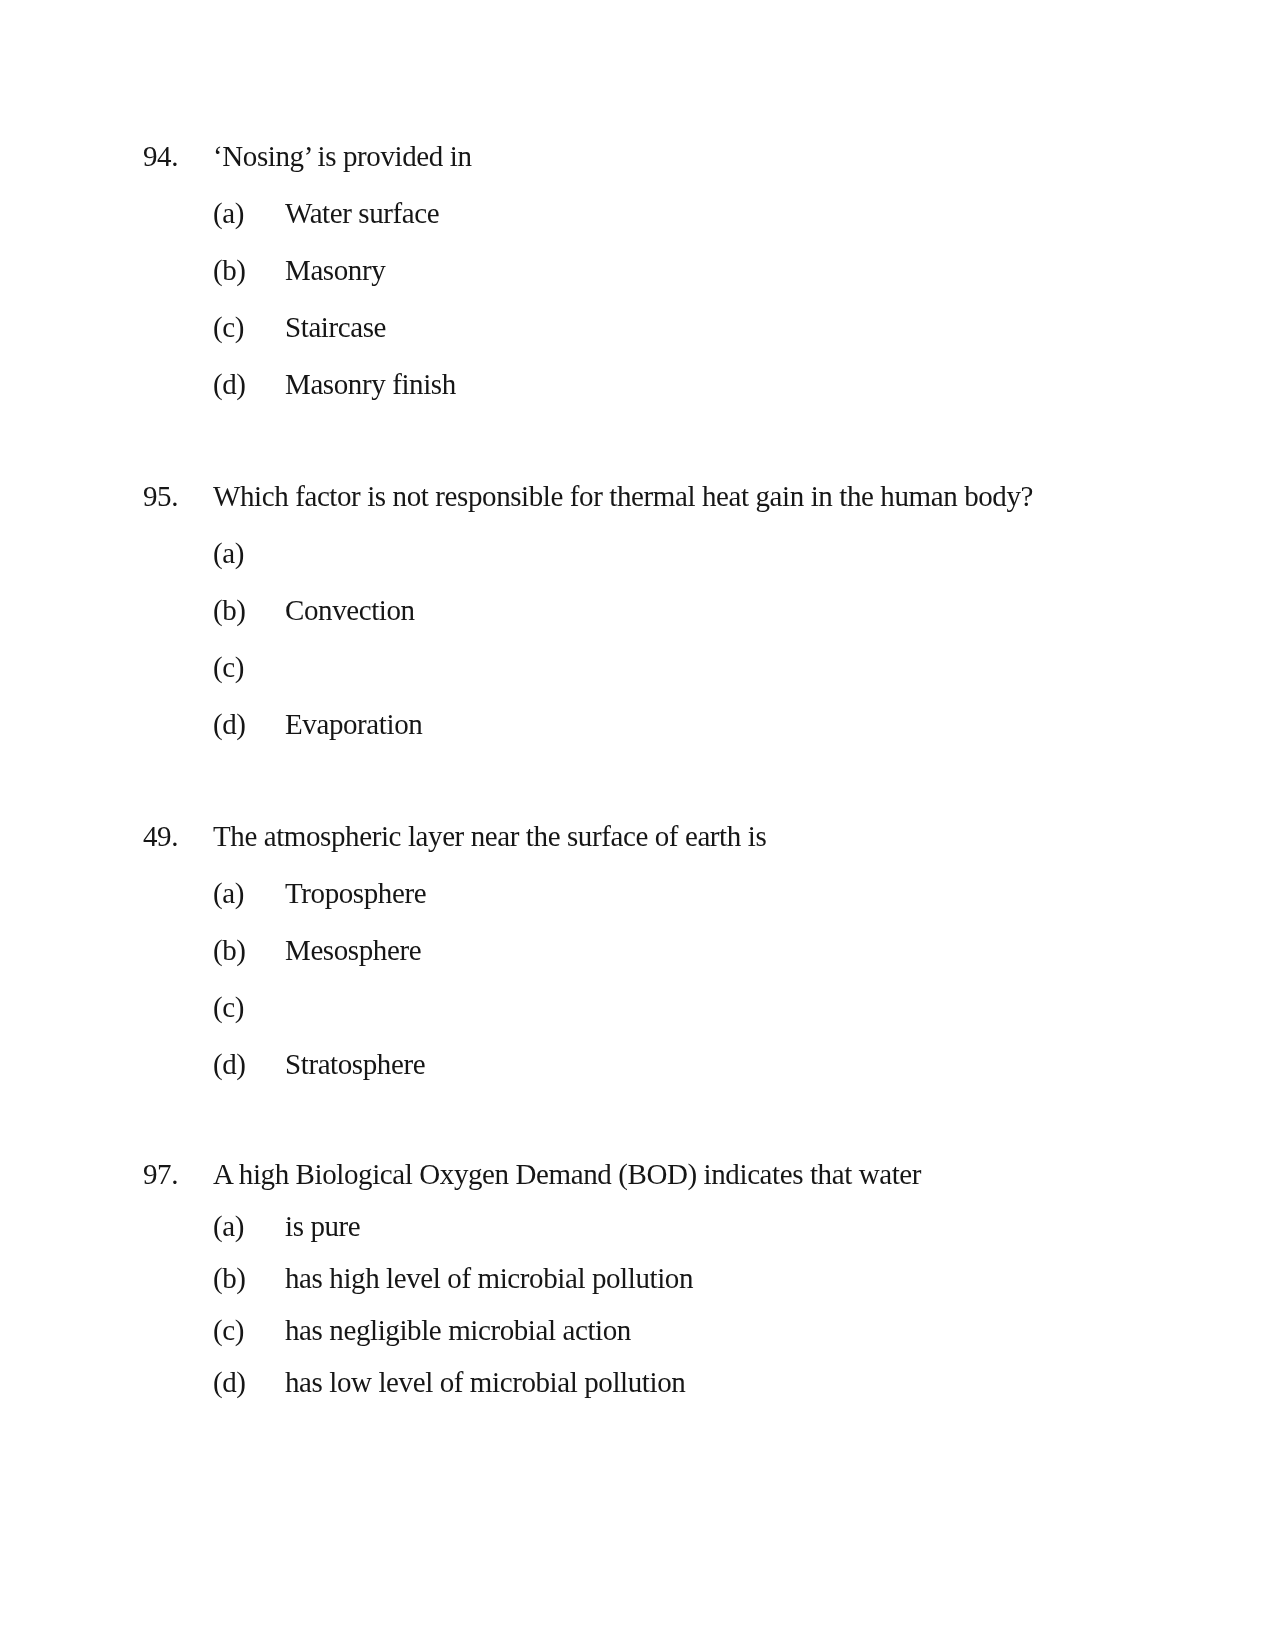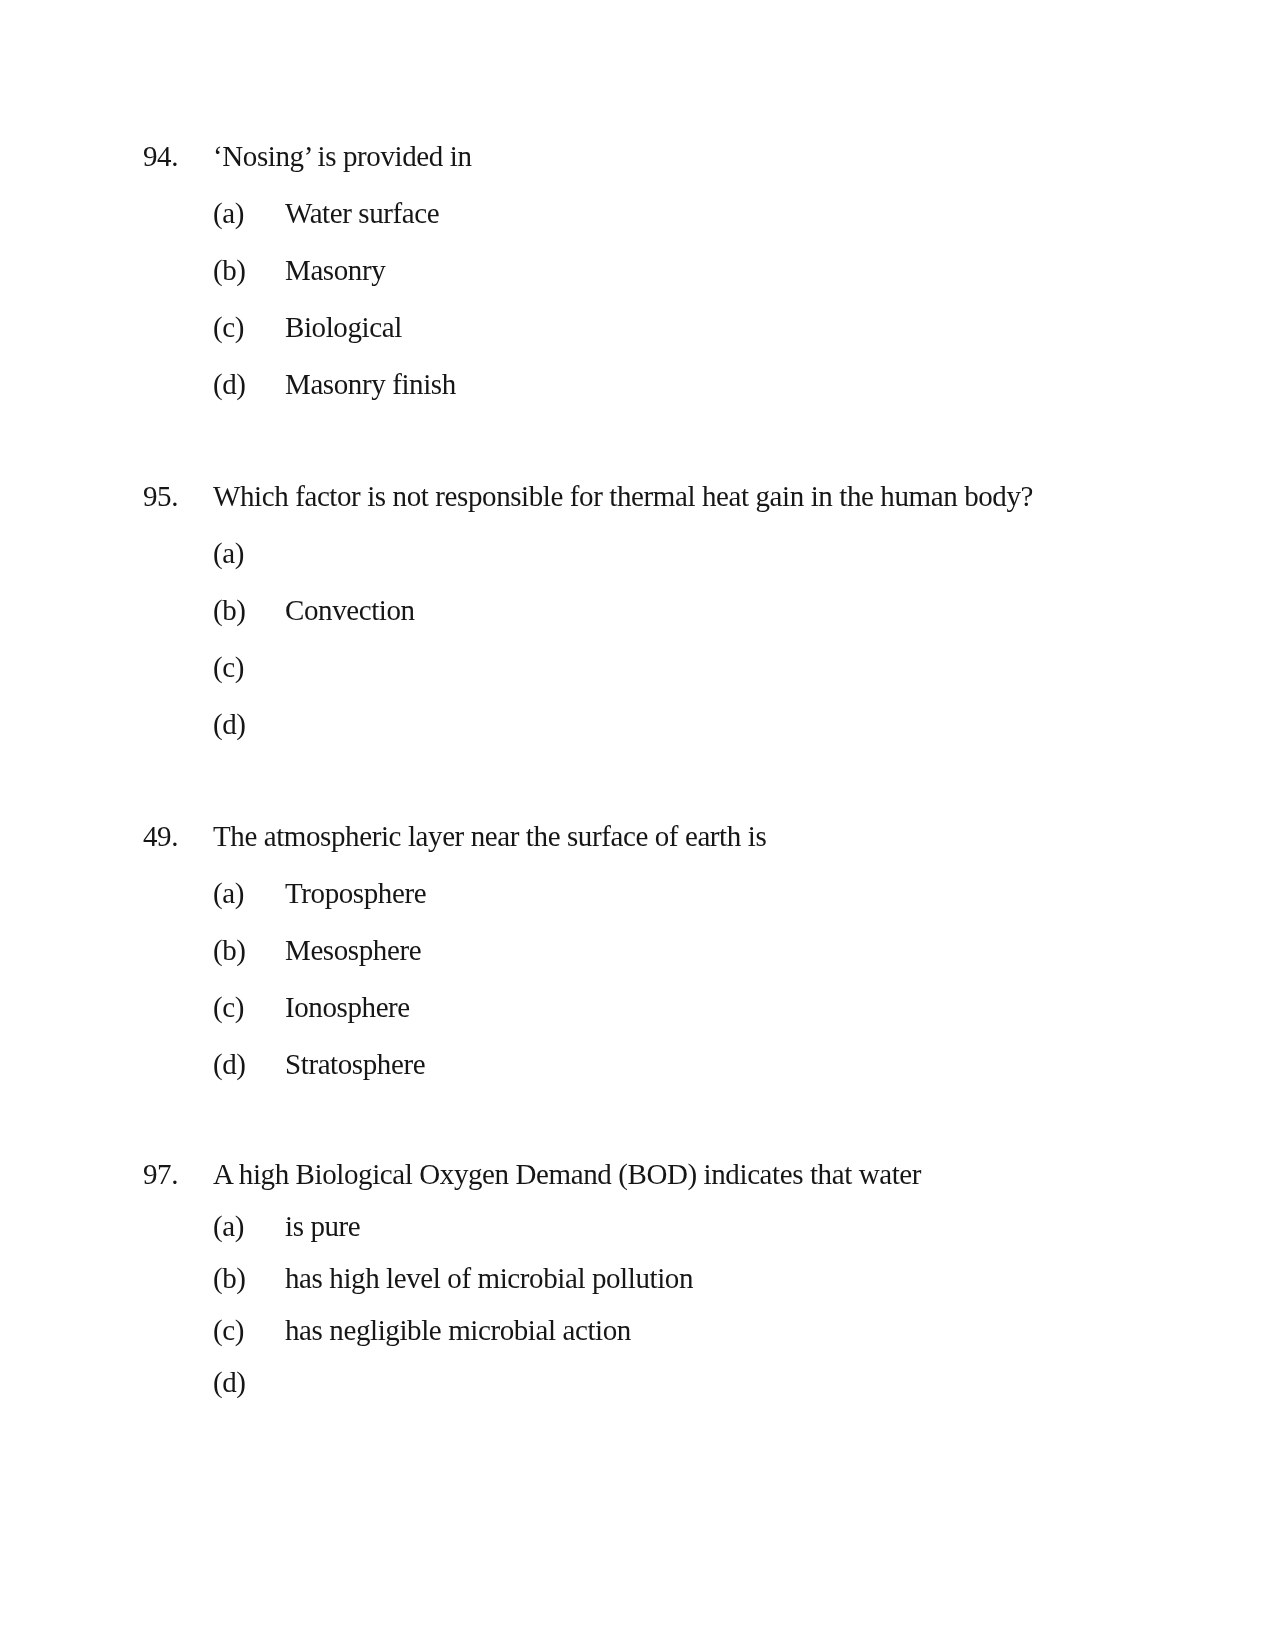--- a/index.html
+++ b/index.html
@@ -70,21 +70,21 @@
     <div class="opt-row">
       <span class="opt-letter">(a)</span>
       <span class="opt-text">Water surface</span>
     </div>
     <div class="opt-row">
       <span class="opt-letter">(b)</span>
       <span class="opt-text">Masonry</span>
     </div>
     <div class="opt-row">
       <span class="opt-letter">(c)</span>
-      <span class="opt-text">Biological</span>
+      <span class="opt-text">Staircase</span>
     </div>
     <div class="opt-row">
       <span class="opt-letter">(d)</span>
       <span class="opt-text">Masonry finish</span>
     </div>
   </section>
 
   <section class="question" style="top:478px">
     <div class="q-row">
       <span class="q-num">95.</span>
@@ -95,39 +95,39 @@
     </div>
     <div class="opt-row">
       <span class="opt-letter">(b)</span>
       <span class="opt-text">Convection</span>
     </div>
     <div class="opt-row">
       <span class="opt-letter">(c)</span>
     </div>
     <div class="opt-row">
       <span class="opt-letter">(d)</span>
+      <span class="opt-text">Evaporation</span>
     </div>
   </section>
 
   <section class="question" style="top:818px">
     <div class="q-row">
       <span class="q-num">49.</span>
       <span class="q-text">The atmospheric layer near the surface of earth is</span>
     </div>
     <div class="opt-row">
       <span class="opt-letter">(a)</span>
       <span class="opt-text">Troposphere</span>
     </div>
     <div class="opt-row">
       <span class="opt-letter">(b)</span>
       <span class="opt-text">Mesosphere</span>
     </div>
     <div class="opt-row">
       <span class="opt-letter">(c)</span>
-      <span class="opt-text">Ionosphere</span>
     </div>
     <div class="opt-row">
       <span class="opt-letter">(d)</span>
       <span class="opt-text">Stratosphere</span>
     </div>
   </section>
 
   <section class="question tight" style="top:1156px">
     <div class="q-row">
       <span class="q-num">97.</span>
@@ -140,16 +140,17 @@
     <div class="opt-row">
       <span class="opt-letter">(b)</span>
       <span class="opt-text">has high level of microbial pollution</span>
     </div>
     <div class="opt-row">
       <span class="opt-letter">(c)</span>
       <span class="opt-text">has negligible microbial action</span>
     </div>
     <div class="opt-row">
       <span class="opt-letter">(d)</span>
+      <span class="opt-text">has low level of microbial pollution</span>
     </div>
   </section>
 
 </div>
 
 </body></html>

